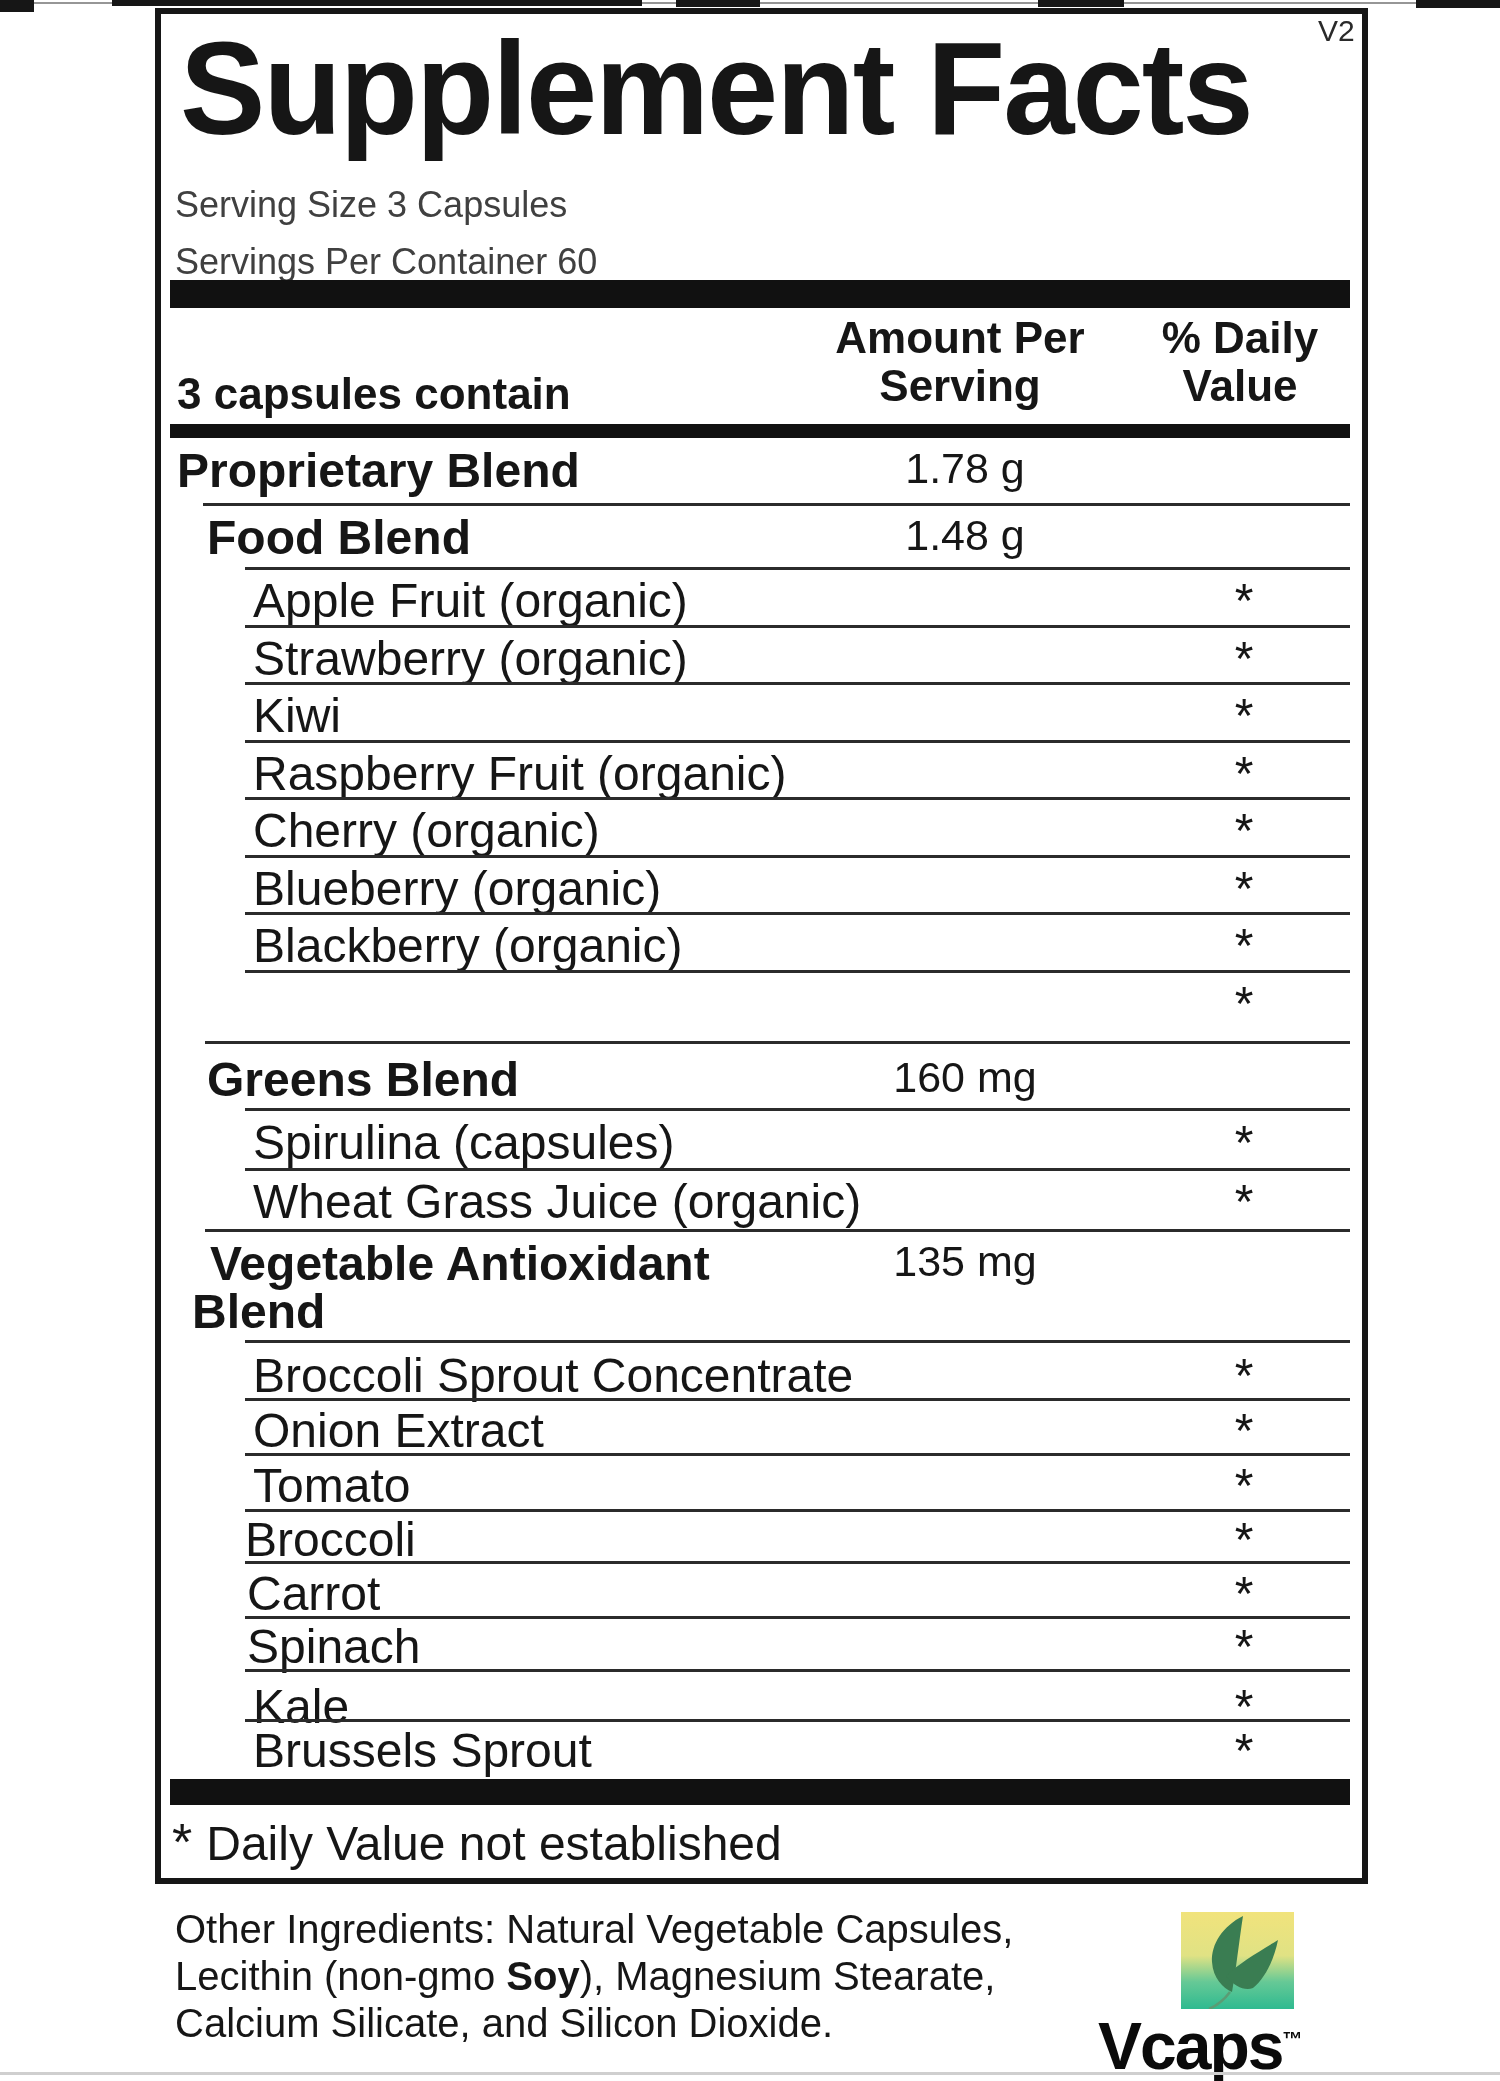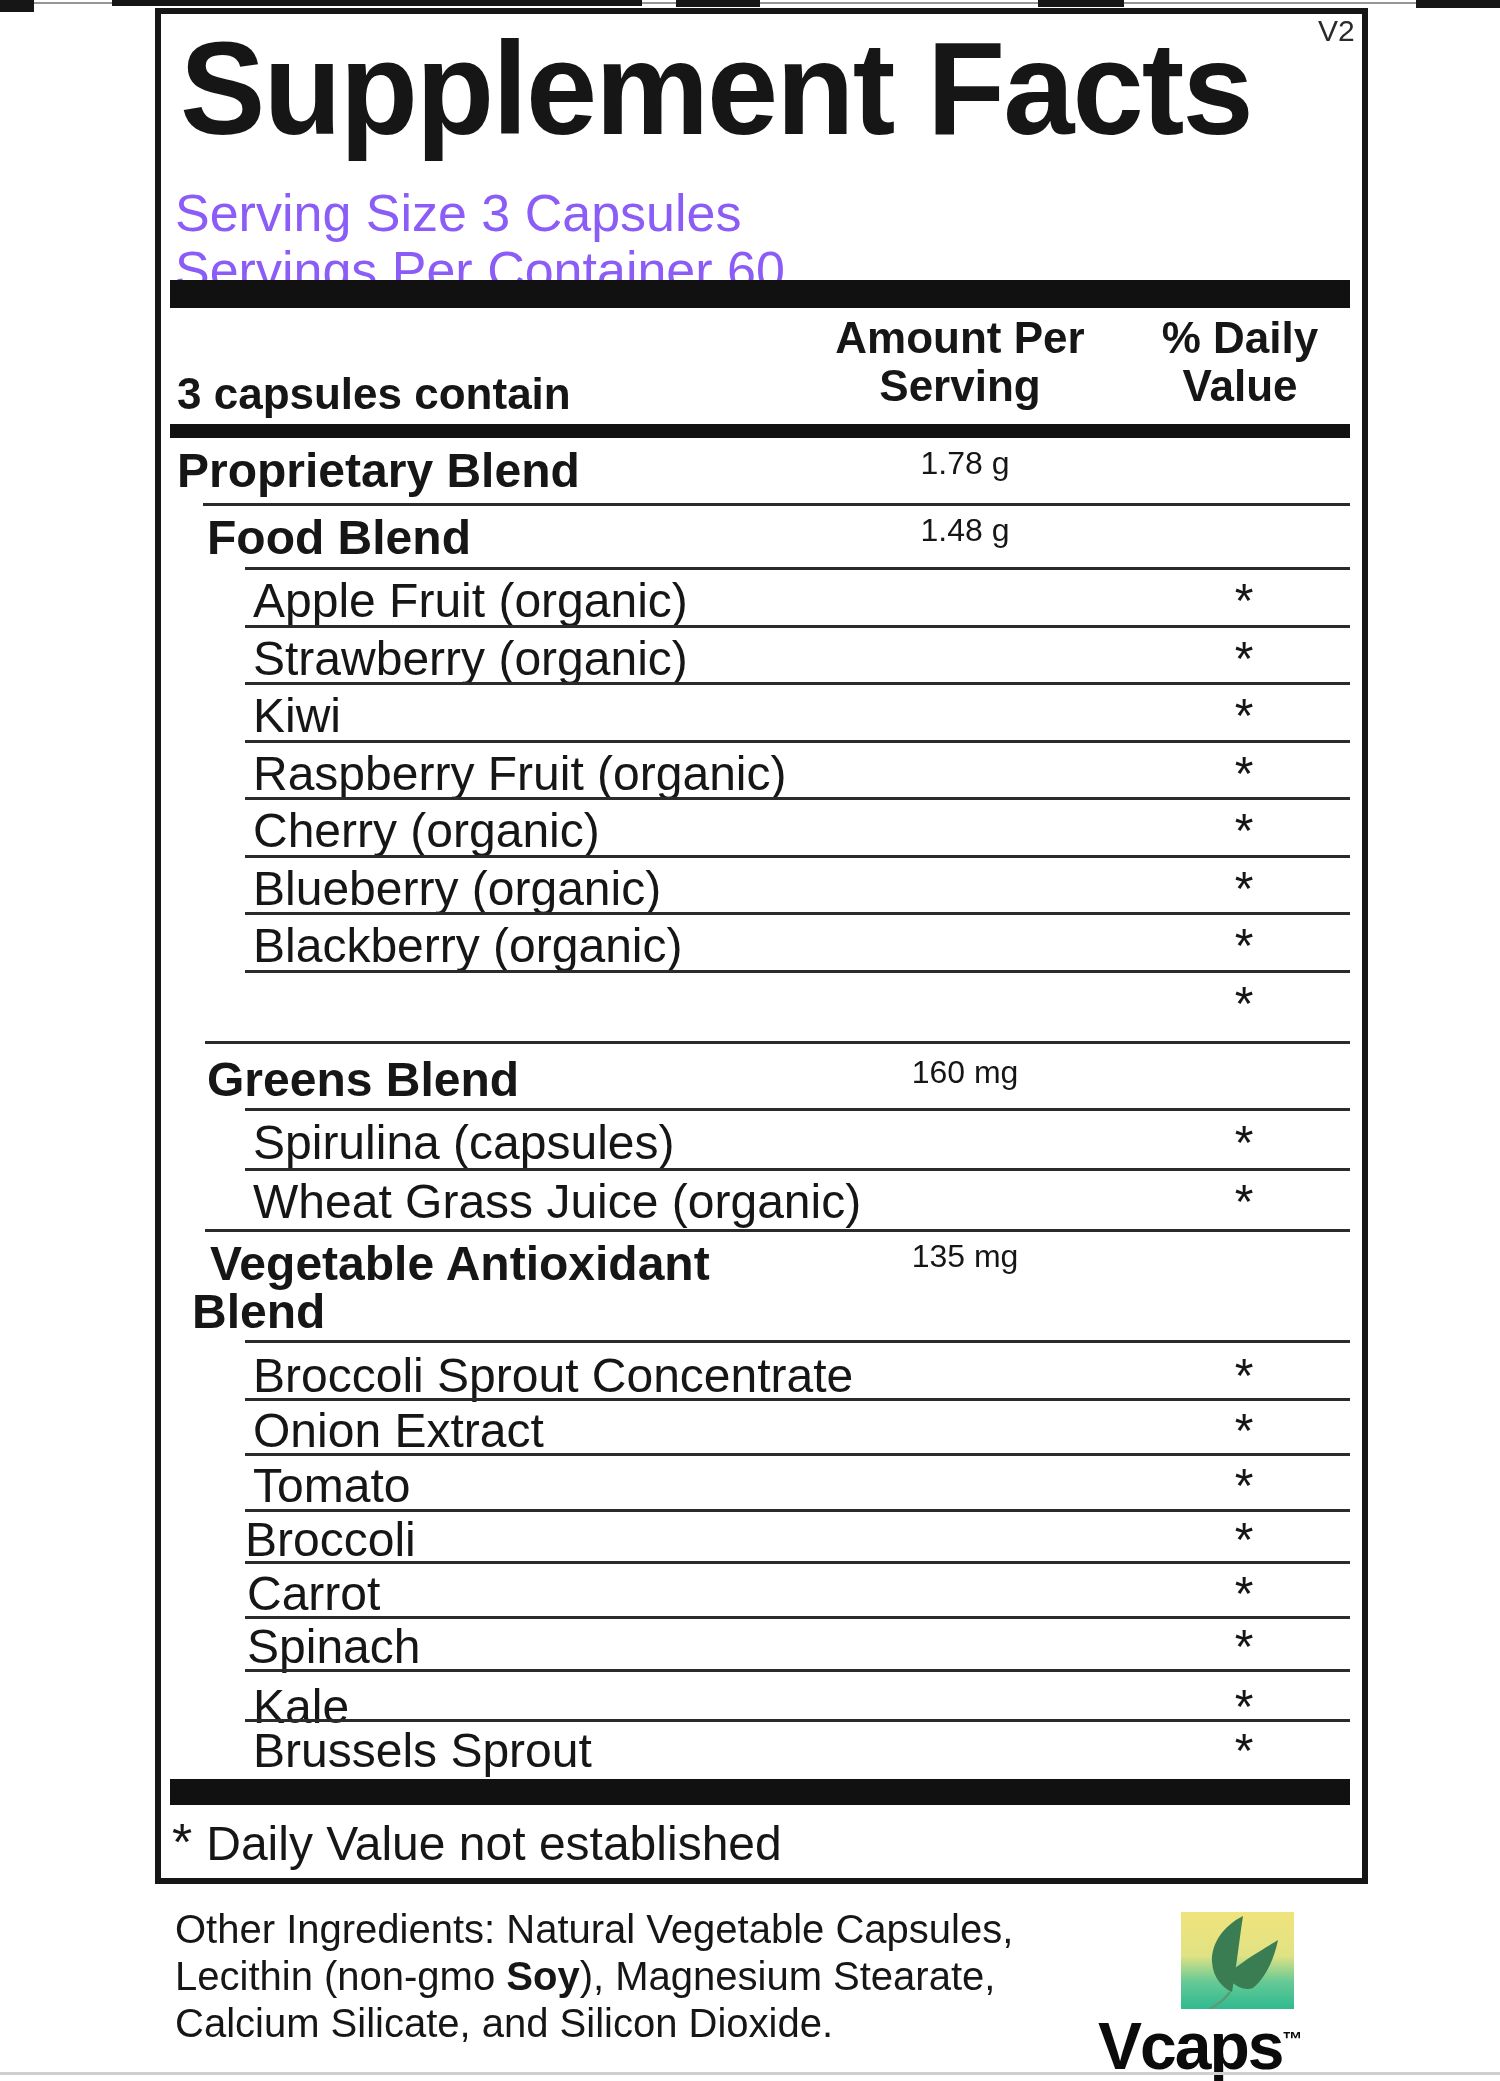--- a/index.html
+++ b/index.html
@@ -24,37 +24,37 @@
     font-size:132px;font-weight:bold;letter-spacing:-2px;line-height:1.05;
     transform:scaleX(0.97);transform-origin:left top;
     white-space:nowrap;color:#161616;
   }
   .vtag{
     position:absolute;left:1318px;top:14px;
     font-size:30px;color:#2a2a2a;white-space:nowrap;
   }
   .serving-line{
     position:absolute;left:175px;
-    font-size:52px;line-height:1.05;white-space:nowrap;color:#8b5cf6;
+    font-size:36px;line-height:1.05;white-space:nowrap;color:#404040;
   }
   .bar{position:absolute;left:170px;width:1180px;background:#111111;}
   .colhead{
     position:absolute;font-size:44px;font-weight:bold;line-height:1.0;
     text-align:center;color:#161616;white-space:nowrap;
   }
   .row{position:absolute;left:0;top:0;width:1192px;height:52px;}
   .nm{
     position:absolute;top:0;
     font-size:48px;line-height:1.0;white-space:nowrap;color:#161616;
   }
   .b{font-weight:bold;}
   .i0{left:177px}.i1{left:207px}.i2{left:253px}
   .amt{
     position:absolute;left:840px;top:0;width:250px;
-    font-size:32px;line-height:1.0;text-align:center;color:#161616;
+    font-size:43px;line-height:1.0;text-align:center;color:#161616;
   }
   .dv{
     position:absolute;left:1180px;top:0;width:128px;
     font-size:48px;line-height:1.0;text-align:center;color:#161616;
   }
   .hr{position:absolute;height:3px;background:#2b2b2b;right:150px;}
   .footnote{position:absolute;left:172px;top:1814px;font-size:48px;line-height:1.1;color:#161616;white-space:nowrap;}
   .footnote .sym{font-size:52px;margin-right:14px;}
   .oi-line{
     position:absolute;left:175px;

